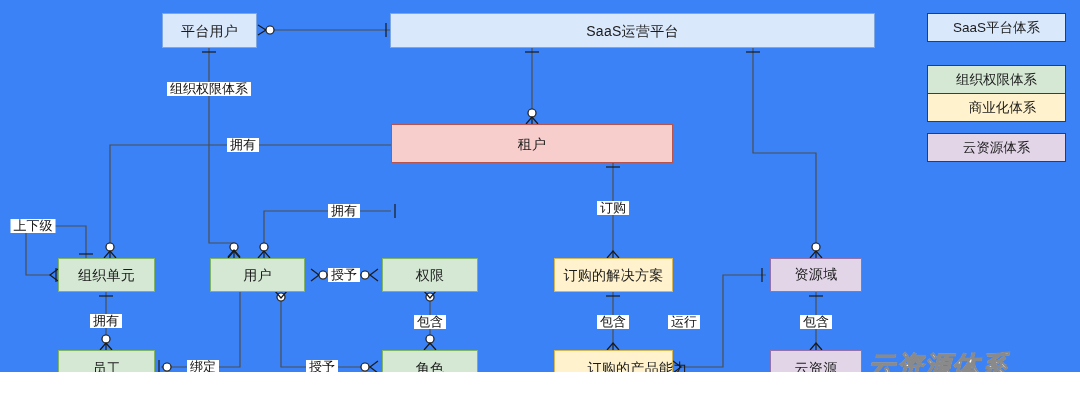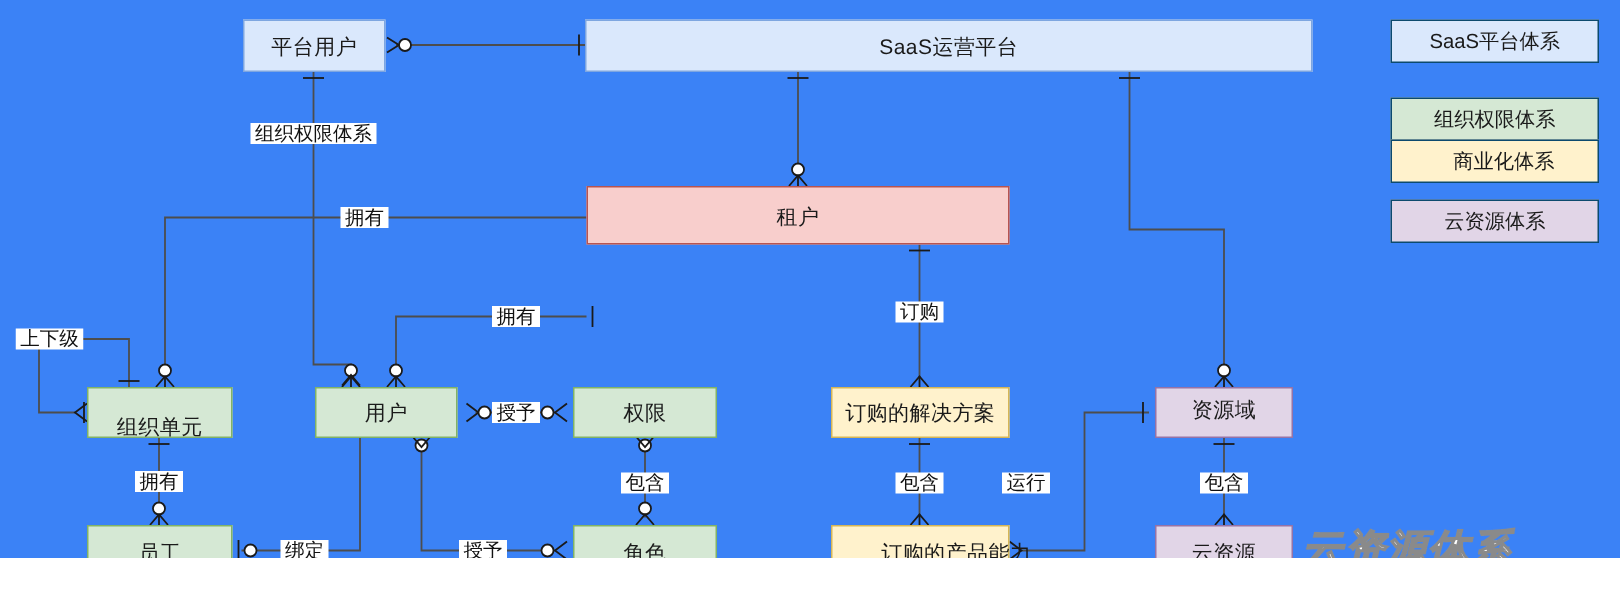--- a/index.html
+++ b/index.html
@@ -227,21 +227,21 @@
   </div>
 
   <div class="node n-blue" style="left:390px;top:13px;width:485px;height:35px;">
     <span>SaaS运营平台</span>
   </div>
 
   <div class="node n-red" style="left:391px;top:124px;width:282px;height:39px;">
     <span>租户</span>
   </div>
 
-  <div class="node n-green" style="left:58px;top:258px;width:97px;height:34px;align-items:flex-end;">
+  <div class="node n-green" style="left:58px;top:258px;width:97px;height:34px;">
     <span>组织单元</span>
   </div>
 
   <div class="node n-green" style="left:210px;top:258px;width:95px;height:34px;">
     <span>用户</span>
   </div>
 
   <div class="node n-green" style="left:382px;top:258px;width:96px;height:34px;">
     <span>权限</span>
   </div>

